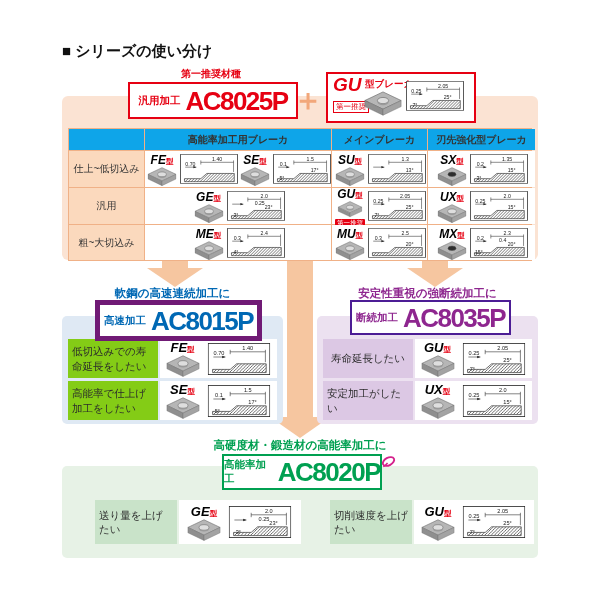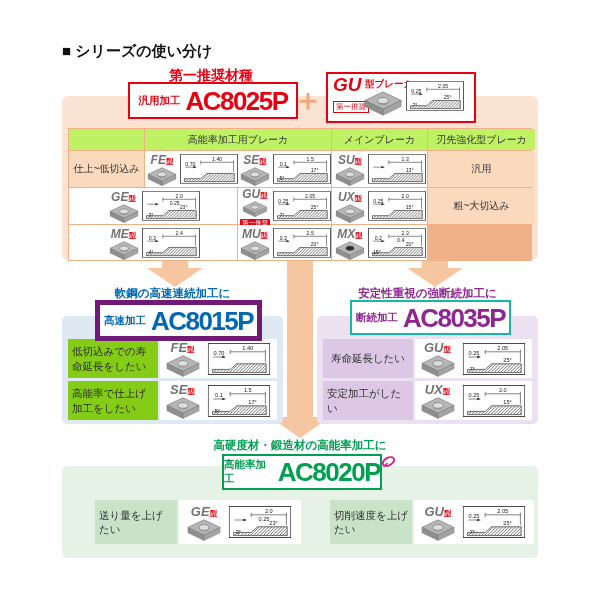--- a/index.html
+++ b/index.html
@@ -4,51 +4,51 @@
 <style>
   html,body{margin:0;padding:0;}
   body{width:600px;height:600px;position:relative;background:#fff;
        font-family:"Liberation Sans",sans-serif;color:#1a1a1a;overflow:hidden;}
   .abs{position:absolute;}
 
   
   .page-title{left:62px;top:42px;font-size:15px;font-weight:bold;color:#111;}
 
   
-  .rec-label{left:128px;top:67px;width:166px;text-align:center;font-size:14px;font-weight:bold;color:#E60012;}
+  .rec-label{left:128px;top:67px;width:166px;text-align:center;font-size:10px;font-weight:bold;color:#E60012;}
   .grade-box{background:#fff;display:flex;align-items:center;justify-content:center;gap:5px;z-index:3;}
   .gb-red{border:2px solid #E60012;}
   .grade-tag{font-size:10.5px;font-weight:bold;}
   .grade-name{font-size:26px;font-weight:bold;letter-spacing:-1.5px;line-height:1;}
   .c-red{color:#E60012;} .c-blue{color:#0068B4;} .c-purple{color:#8E268F;} .c-green{color:#00A051;}
   .plus{left:293px;top:80px;font-size:30px;font-weight:900;color:#F2A77A;z-index:3;}
 
   
   .gu-box{left:326px;top:72px;width:146px;height:47px;background:#fff;border:2px solid #E60012;z-index:3;}
   .gu-name{position:absolute;left:5px;top:1px;font-size:19px;font-weight:bold;font-style:italic;color:#E60012;line-height:1;}
   .gu-suffix{position:absolute;left:37px;top:4px;font-size:9.5px;font-weight:bold;color:#E60012;}
   .gu-badge{position:absolute;left:5px;top:27px;border:1px solid #E60012;color:#E60012;font-size:7.5px;padding:0 2px;line-height:10px;}
   .gu-ins{position:absolute;left:36px;top:17px;width:38px;height:26px;}
   .gu-prof{position:absolute;left:78px;top:7px;width:62px;height:32px;}
 
   
   .peach-panel{left:62px;top:96px;width:476px;height:164px;background:#FBE3D3;border-radius:6px;z-index:1;}
   .grid{left:68px;top:128px;width:462px;display:grid;z-index:2;
         grid-template-columns:75px 92px 93px 95px 107px;
         grid-template-rows:21px 36px 36px 35px;gap:1px;background:#F0B187;border:1px solid #F0B187;}
-  .hd{background:#bef264;display:flex;align-items:center;justify-content:center;font-size:10px;color:#333;font-weight:normal;}
+  .hd{background:#0ea5e9;display:flex;align-items:center;justify-content:center;font-size:10px;color:#333;font-weight:bold;}
   .rowlab{background:#FBD9BD;display:flex;align-items:center;justify-content:center;font-size:10px;color:#333;}
   .cell{background:#fff;display:flex;align-items:center;justify-content:center;gap:2px;overflow:visible;}
   .span2{grid-column:span 2;}
   .cell.two{justify-content:space-evenly;gap:0;}
 
   
   .tg{display:flex;align-items:center;gap:1px;}
   .tg-head{display:flex;flex-direction:column;align-items:center;width:34px;line-height:1;}
-  .tn{color:#737373;font-weight:bold;font-style:italic;font-size:12px;}
+  .tn{color:#000000;font-weight:bold;font-style:italic;font-size:12px;}
   .ts{color:#E60012;font-size:7.5px;font-weight:bold;}
   .ins{width:30px;height:20px;}
   .prof{width:58px;height:30px;}
   .tg-badge{background:#E60012;color:#fff;font-size:6.5px;line-height:8px;padding:0 2px;margin-top:1px;border-radius:1px;}
   .lg .tn{font-size:13px;} .lg .ins{width:34px;height:23px;} .lg .prof{width:70px;height:32px;} .lg .tg-head{width:38px;}
   .prof text{font-size:7px;fill:#1a1a1a;text-anchor:middle;font-family:"Liberation Sans",sans-serif;}
 
   
   .stem{background:#F6C6A0;z-index:0;}
   .ahead{width:0;height:0;border-left:28px solid transparent;border-right:28px solid transparent;border-top:19px solid #F6C6A0;z-index:0;}
@@ -189,20 +189,38 @@
       <svg class="prof" viewBox="0 0 78 40">
           <use href="#profFrame"></use>
         <text x="50" y="9">1.3</text>
           <text x="14" y="15.5"></text>
         <text x="44" y="19"></text>
           <text x="56" y="23.5">13°</text>
         <text x="12" y="35"></text>
         </svg>
     </div>
   </div>
+  <div class="cell">
+    <div class="tg">
+      <div class="tg-head">
+          <div><span class="tn">SX</span><span class="ts">型</span></div>
+        <svg class="ins" viewBox="0 0 44 30">
+            <use href="#insD"></use>
+          </svg>
+        </div>
+      <svg class="prof" viewBox="0 0 78 40">
+          <use href="#profFrame"></use>
+        <text x="50" y="9">1.35</text>
+          <text x="14" y="15.5">0.2</text>
+        <text x="44" y="19"></text>
+          <text x="56" y="23.5">15°</text>
+        <text x="12" y="35">3°</text>
+        </svg>
+    </div>
+  </div>
 
   <div class="rowlab">汎用</div>
   <div class="cell span2">
     <div class="tg">
       <div class="tg-head">
           <div><span class="tn">GE</span><span class="ts">型</span></div>
         <svg class="ins" viewBox="0 0 44 30">
             <use href="#insL"></use>
           </svg>
         </div>
@@ -351,21 +369,21 @@
         <text x="14" y="15.5">0.1</text>
       <text x="44" y="19"></text>
         <text x="56" y="23.5">17°</text>
       <text x="12" y="35">5°</text>
       </svg>
   </div>
 </div>
 
 <div class="abs caption c-purple" style="left:317px;top:286px">安定性重視の強断続加工に</div>
 <div class="abs panel p-purple"></div>
-<div class="abs grade-box" style="left:350px;top:300px;width:157px;height:31px;border:2px solid #14b8a6;z-index:3">
+<div class="abs grade-box" style="left:350px;top:300px;width:157px;height:31px;border:2px solid #4c1d95;z-index:3">
   <span class="grade-tag c-purple">断続加工</span>
   <span class="grade-name c-purple">AC8035P</span>
 </div>
 <div class="abs prow" style="left:323px;top:339px;width:209px;height:39px">
   <div class="plab lab-purple" style="width:90px">寿命延長したい</div>
   <div class="pwhite lg tg" style="width:117px">
     <div class="tg-head">
         <div><span class="tn">GU</span><span class="ts">型</span></div>
       <svg class="ins" viewBox="0 0 44 30">
           <use href="#insL"></use>

